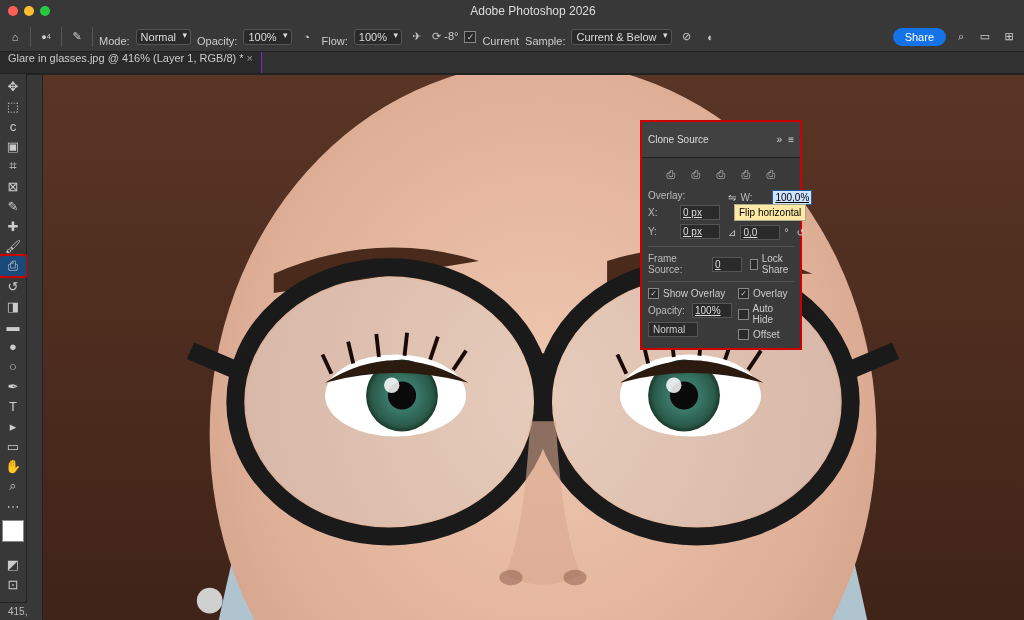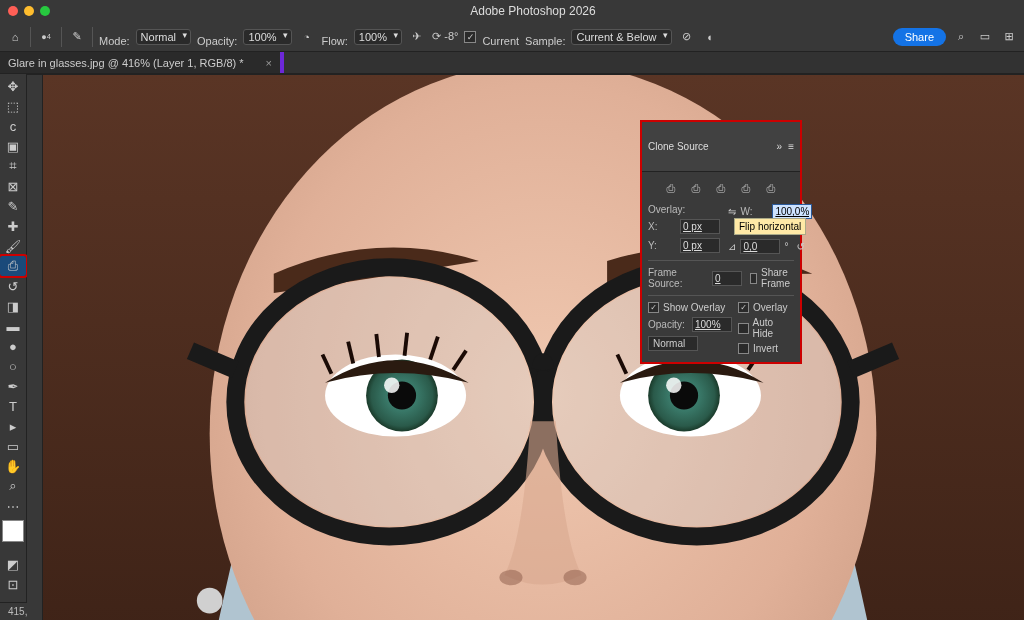--- a/index.html
+++ b/index.html
@@ -17,21 +17,21 @@
 .optbar .ico { width: 18px; height: 18px; display: inline-flex; align-items: center; justify-content: center; color: #ccc; }
 .optbar .divider { width: 1px; height: 20px; background: #555; }
 .optbar label { color: #ccc; margin-top: 8px; }
 .optbar .sel { background: #2a2a2a; border: 1px solid #555; border-radius: 3px; padding: 1px 14px 1px 4px; color: #ddd; position: relative; font-size: 11px; }
 .optbar .sel::after { content: "▾"; position: absolute; right: 3px; top: 0; font-size: 9px; }
 .optbar .chk { width: 12px; height: 12px; border: 1px solid #888; display: inline-flex; align-items: center; justify-content: center; font-size: 9px; background: #2a2a2a; }
 .share { background: #1473e6; color: #fff; padding: 3px 12px; border-radius: 12px; font-size: 11px; }
 
 
 .doctabbar { height: 22px; background: #323232; display: flex; align-items: stretch; border-bottom: 1px solid #222; }
-.doctab { background: #2a2a2a; display: flex; align-items: center; padding: 0 8px; gap: 22px; font-size: 11px; border-right: 4px solid #6d28d9; }
+.doctab { background: #2a2a2a; display: flex; align-items: flex-start; padding: 0 8px; gap: 3px; font-size: 11px; border-right: 1px solid #6d28d9; }
 .doctab .x { color: #999; cursor: pointer; }
 
 
 .main { display: flex; height: calc(620px - 22px - 30px - 22px - 18px); }
 .toolbar { width: 30px; background: #383838; border-right: 1px solid #222; display: flex; flex-direction: column; align-items: center; padding-top: 2px; gap: 0; }
 .tool { width: 26px; height: 20px; display: flex; align-items: center; justify-content: center; color: #ccc; font-size: 13px; border-radius: 2px; position: relative; }
 .tool.sel { background: #1a4a7a; }
 .tool.hl { outline: 2px solid #c00; }
 .swatch { width: 22px; height: 22px; background: #fff; border: 1px solid #888; position: relative; margin-top: 4px; }
 .swatch::after { content: ""; position: absolute; width: 22px; height: 22px; background: #000; border: 1px solid #888; top: 6px; left: 6px; z-index: -1; }
@@ -39,21 +39,21 @@
 .canvas-area { flex: 1; display: flex; flex-direction: column; background: #262626; position: relative; }
 .ruler-h { height: 16px; background: #383838; border-bottom: 1px solid #222; display: flex; font-size: 8px; color: #999; position: relative; overflow: hidden; }
 .ruler-h span { width: 40px; text-align: left; padding-left: 2px; border-left: 1px solid #555; }
 .canvas-wrap { flex: 1; display: flex; }
 .ruler-v { width: 16px; background: #383838; border-right: 1px solid #222; }
 .canvas { flex: 1; position: relative; overflow: hidden; }
 .canvas svg { width: 100%; height: 100%; display: block; }
 
 
 .clone-panel { position: absolute; top: 120px; right: 222px; width: 162px; background: #3a3a3a; border: 2px solid #c00; font-size: 10px; }
-.clone-panel .cp-title { display: flex; align-items: center; padding: 19px 6px; background: #414141; border-bottom: 1px solid #222; color: #ddd; }
+.clone-panel .cp-title { display: flex; align-items: center; padding: 12px 6px; background: #414141; border-bottom: 1px solid #222; color: #ddd; }
 .clone-panel .cp-title .sp { flex: 1; }
 .clone-panel .cp-body { padding: 6px; }
 .clone-panel .src-row { display: flex; gap: 9px; padding: 2px 0 6px; justify-content: center; }
 .clone-panel .src { width: 16px; height: 16px; display: inline-flex; align-items: center; justify-content: center; font-size: 11px; }
 .clone-panel .fld-row { display: flex; align-items: center; gap: 4px; padding: 2px 0; }
 .clone-panel .fld-row label { color: #bbb; min-width: 28px; }
 .clone-panel input { background: #2a2a2a; border: 1px solid #555; color: #ddd; width: 40px; font-size: 10px; padding: 1px 2px; text-decoration: underline; }
 .clone-panel input.hl { background: #cde3ff; color: #000; border: 1px solid #2a5a9a; }
 .clone-panel .tooltip { position: absolute; background: #ffe9a6; color: #000; padding: 2px 4px; font-size: 10px; border: 1px solid #aa8; }
 .clone-panel .chkrow { display: flex; align-items: center; gap: 4px; padding: 2px 0; }
@@ -315,21 +315,21 @@
             <span style="margin-left:4px">↺</span>
           </div>
       </div>
     </div>
     <hr>
     <div class="fld-row">
       <label style="min-width:60px">Frame Source:</label>
       <input style="width: 30px;" value="0">
       <span style="flex:1"></span>
       <span class="chkbox"></span>
-      <span>Share Frame</span>
+      <span>Lock Share</span>
     </div>
     <hr>
     <div style="display:flex;gap:6px">
       <div style="flex:1.1">
         <div class="chkrow">
             <span class="chkbox">✓</span>
             <span>Show Overlay</span>
           </div>
         <div class="fld-row">
             <label style="min-width:40px">Opacity:</label>
@@ -343,18 +343,18 @@
         <div class="chkrow">
             <span class="chkbox">✓</span>
             <span>Overlay</span>
           </div>
         <div class="chkrow">
             <span class="chkbox"></span>
             <span>Auto Hide</span>
           </div>
         <div class="chkrow">
             <span class="chkbox"></span>
-            <span>Invert</span>
+            <span>Offset</span>
           </div>
       </div>
     </div>
   </div>
 </div>
 
 </body></html>

